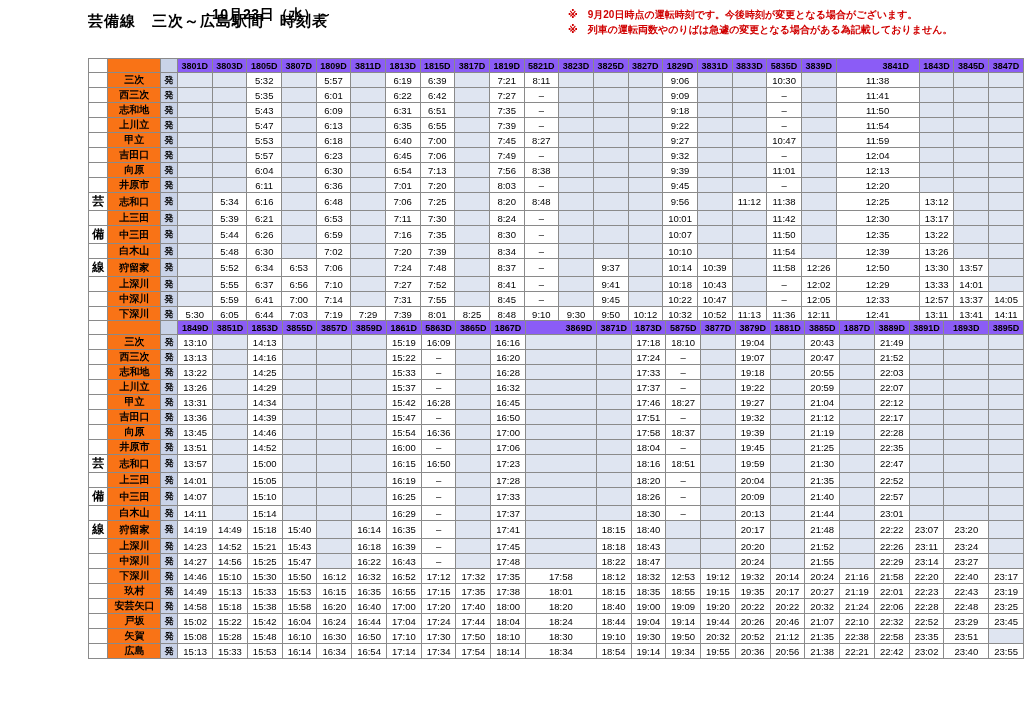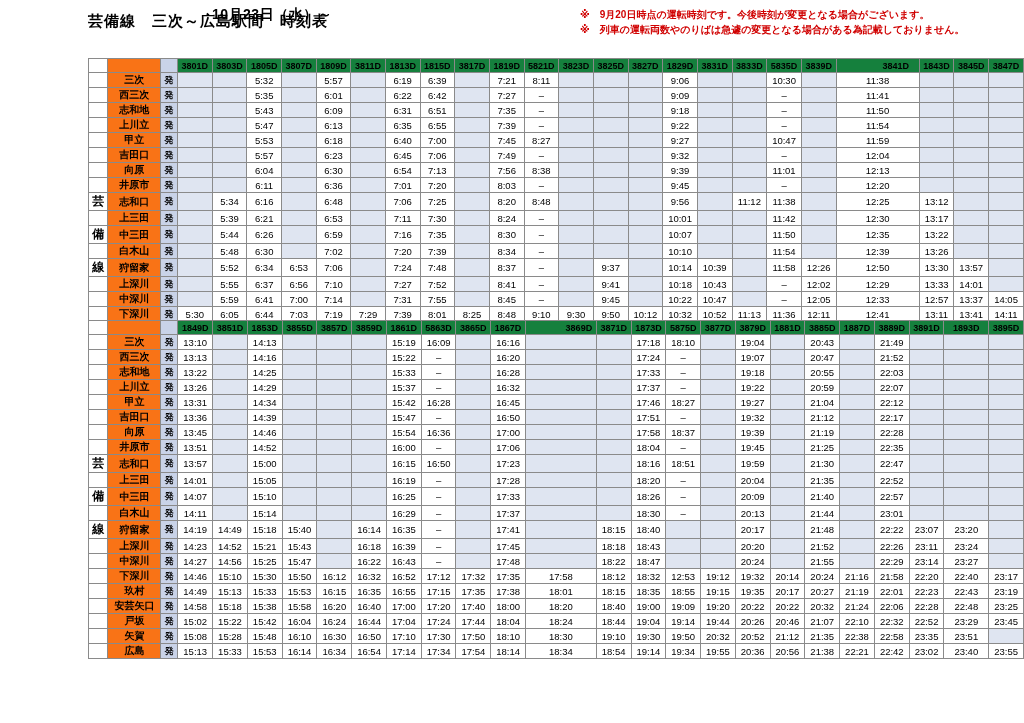--- a/index.html
+++ b/index.html
@@ -15,42 +15,42 @@
 
   .date-line{
     position:absolute;left:212px;top:6px;
     font-size:14px;font-weight:bold;letter-spacing:0.5px;
   }
   .title{
     position:absolute;left:88px;top:12px;
     font-size:15px;font-weight:bold;letter-spacing:1px;
   }
   .notes{
-    position:absolute;left:580px;top:7px;
+    position:absolute;left:568px;top:7px;
     color:#d00000;font-size:10px;line-height:15px;font-weight:bold;
   }
   .notes div{white-space:nowrap;}
 
   table.tt{
     border-collapse:collapse;
     position:absolute;
     font-size:9.5px;
     table-layout:fixed;
   }
   table.tt td{
     border:1px solid #8a8a8a;
     height:13px;
     padding:0 1px;
     text-align:center;
     vertical-align:middle;
     white-space:nowrap;
     overflow:hidden;
   }
   thead td{
-    background:#15803d;
+    background:#8b5cf6;
     font-weight:bold;
     font-size:9px;
     height:14px;
   }
   td.linecell{
     background:#ffffff;
     font-weight:bold;
     font-size:12px;
     width:20px;
   }

